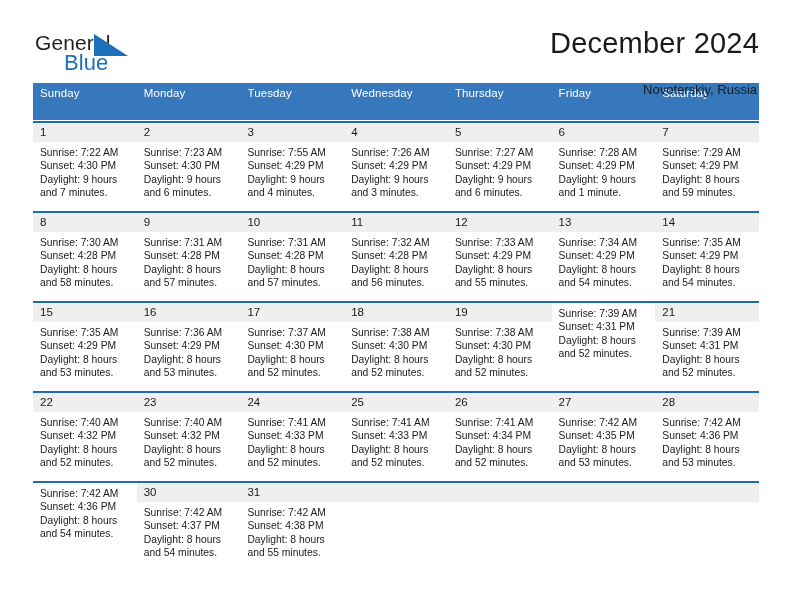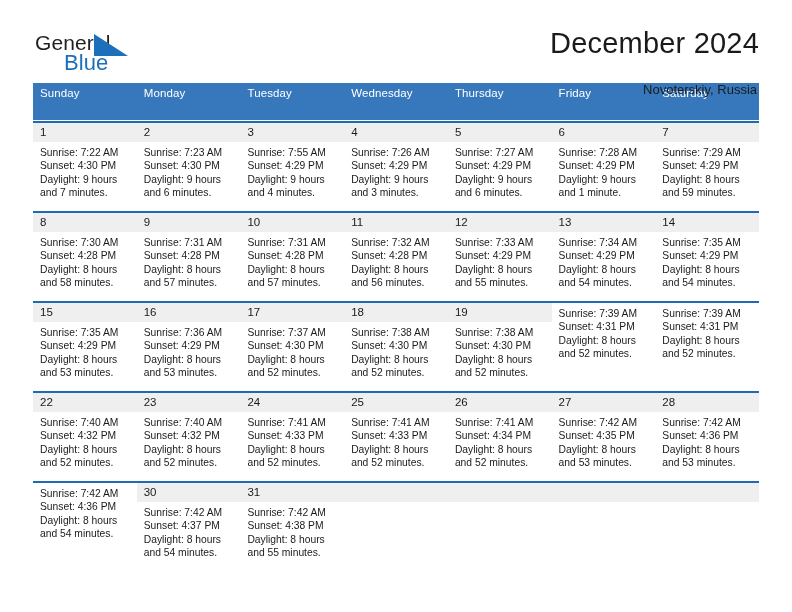--- a/index.html
+++ b/index.html
@@ -274,20 +274,21 @@
           </div>
           <div class="cell">
             <div class="body">
               <div>Sunrise: 7:39 AM</div>
               <div>Sunset: 4:31 PM</div>
               <div>Daylight: 8 hours</div>
               <div>and 52 minutes.</div>
             </div>
           </div>
           <div class="cell">
+            <div class="datebar">21</div>
             <div class="body">
               <div>Sunrise: 7:39 AM</div>
               <div>Sunset: 4:31 PM</div>
               <div>Daylight: 8 hours</div>
               <div>and 52 minutes.</div>
             </div>
           </div>
         </div>
         <div class="week">
           <div class="cell">

